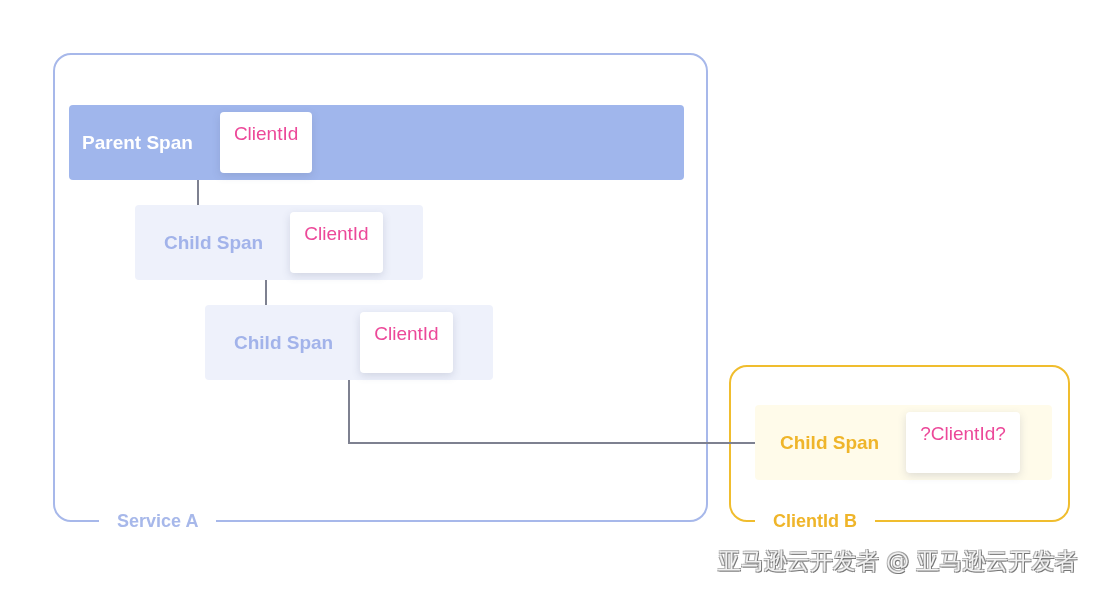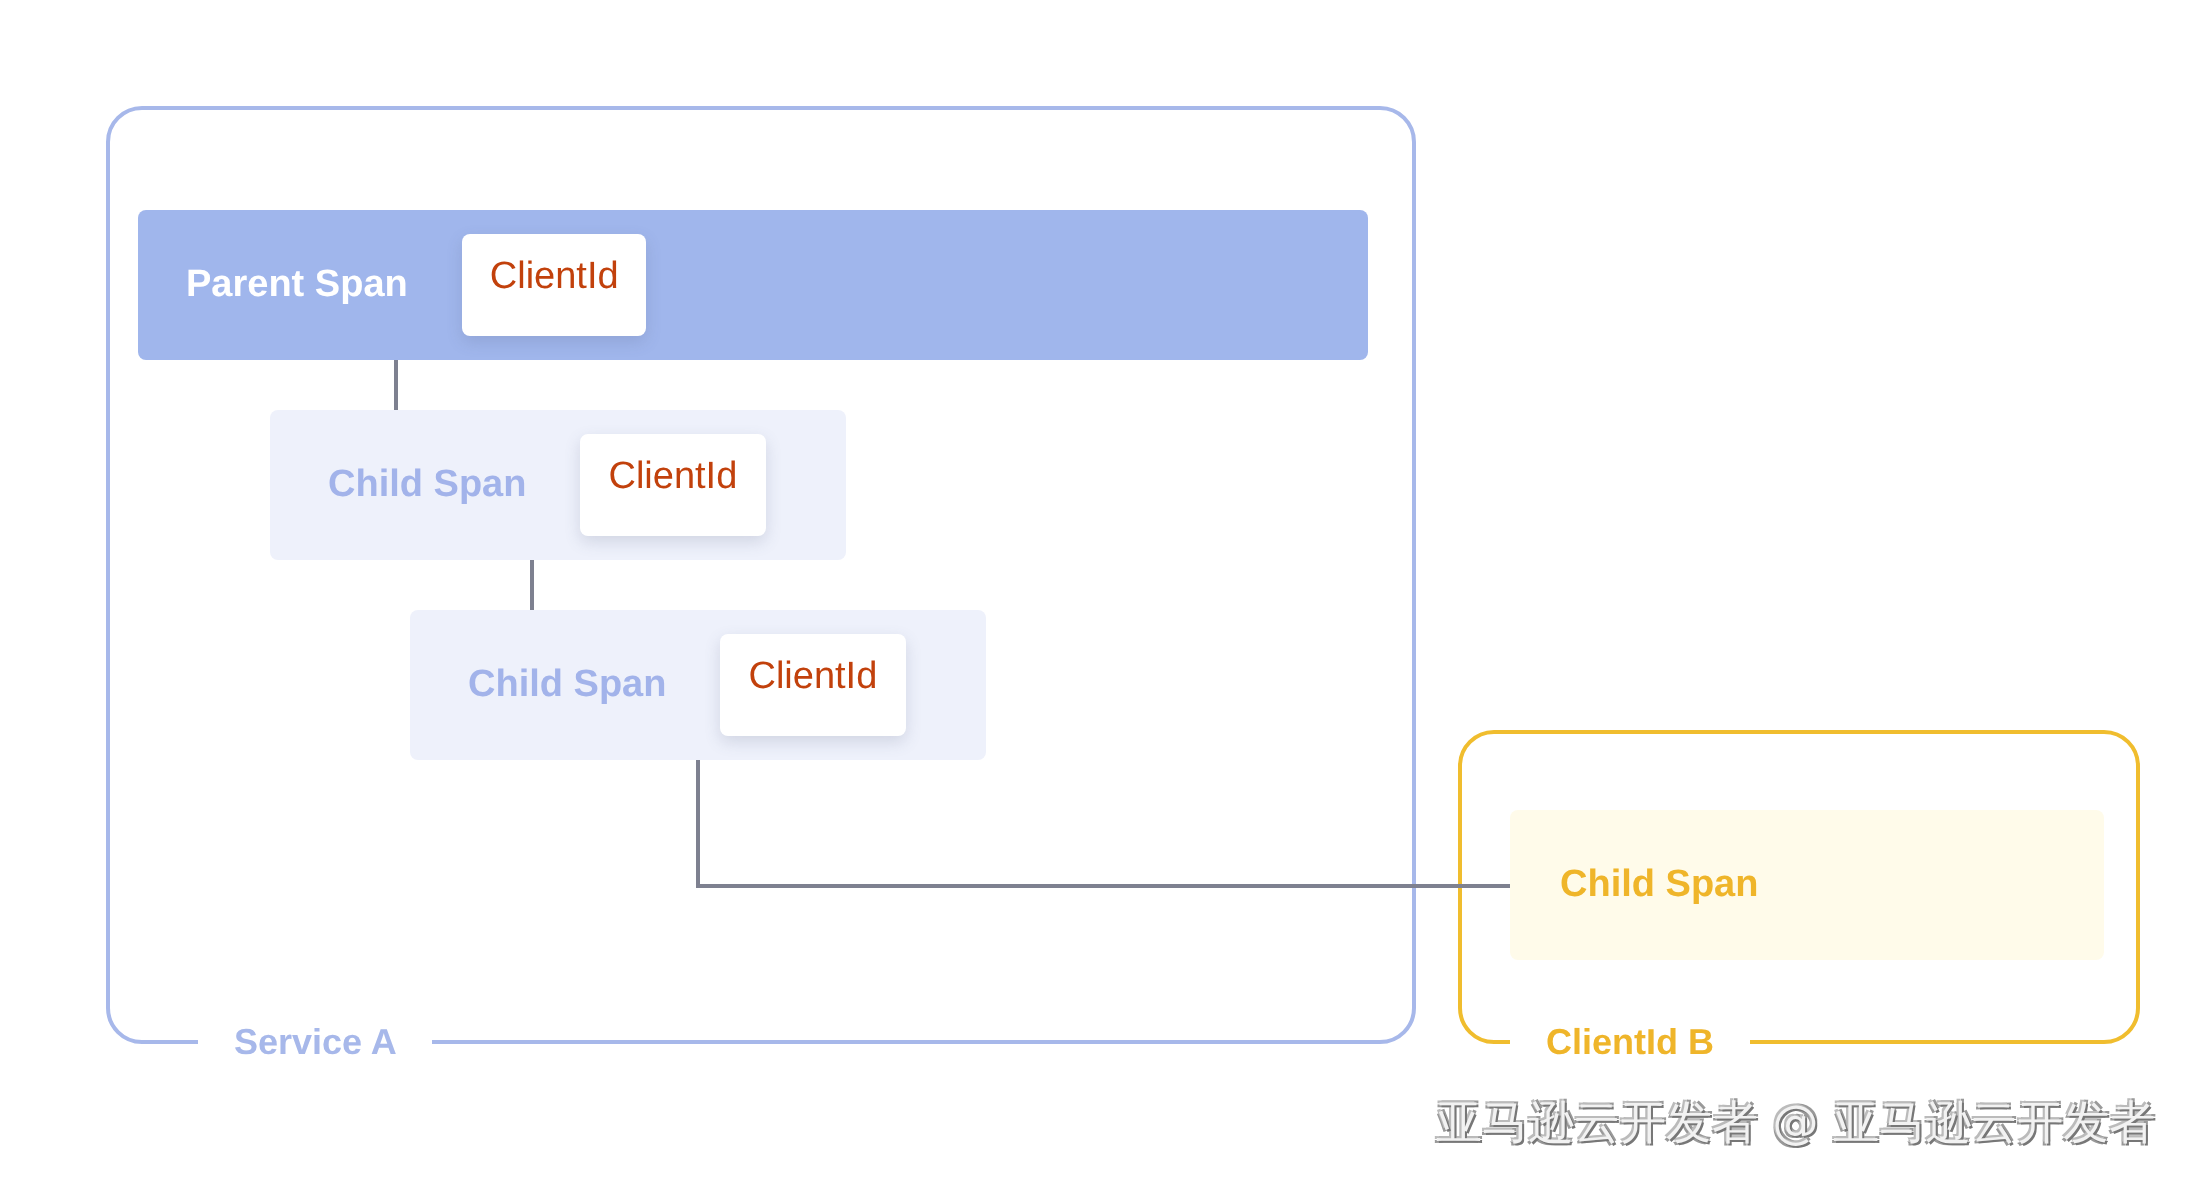--- a/index.html
+++ b/index.html
@@ -5,30 +5,30 @@
   html, body { margin:0; padding:0; }
   body { width:1098px; height:595px; background:#ffffff; position:relative; overflow:hidden;
          font-family:"Liberation Sans", "DejaVu Sans", sans-serif; }
   .abs { position:absolute; box-sizing:border-box; }
   .svc-a { left:53px; top:53px; width:655px; height:469px; border:2px solid #a7b8ea; border-radius:18px; }
   .svc-b { left:729px; top:365px; width:341px; height:157px; border:2px solid #f0bd2e; border-radius:18px; }
   .svc-label { position:absolute; background:#ffffff; font-weight:700; font-size:18px; padding:0 18px; line-height:20px; }
   .svc-a .svc-label { left:44px; bottom:-11px; color:#a7b8ea; }
   .svc-b .svc-label { left:24px; bottom:-11px; color:#efb52a; }
   .span { display:flex; align-items:center; border-radius:4px; }
-  .parent { left:69px; top:105px; width:615px; height:75px; background:#a0b6ec; padding-left:24px; }
+  .parent { left:69px; top:105px; width:615px; height:75px; background:#a0b6ec; padding-left:13px; }
   .child1 { left:135px; top:205px; width:288px; height:75px; background:#eef1fb; padding-left:29px; }
   .child2 { left:205px; top:305px; width:288px; height:75px; background:#eef1fb; padding-left:29px; }
   .child3 { left:755px; top:405px; width:297px; height:75px; background:#fffbea; padding-left:25px; }
   .span-title { font-weight:700; font-size:19px; margin-right:27px; white-space:nowrap; }
   .parent .span-title { color:#ffffff; }
   .child1 .span-title, .child2 .span-title { color:#a2b3ea; }
   .child3 .span-title { color:#efb52a; }
-  .tag { background:#ffffff; border-radius:4px; padding:0 14px; height:51px; line-height:43px; font-size:19px;
-         color:#c2410c; box-shadow:0 3px 8px rgba(80,90,120,0.18); white-space:nowrap; }
+  .tag { background:#ffffff; border-radius:4px; padding:0 14px; height:61px; line-height:43px; font-size:19px;
+         color:#ec4899; box-shadow:0 3px 8px rgba(80,90,120,0.18); white-space:nowrap; }
   .connector { position:absolute; background:#7e8190; }
   .watermark { left:718px; top:546px; font-size:23px; color:#f2f2f2; font-family:"DejaVu Sans", sans-serif;
                text-shadow:1px 1px 0 #777, -1px -1px 0 #bbb, 1px -1px 0 #999, -1px 1px 0 #999; letter-spacing:0px; }
 </style>
 </head>
 <body>
 
 <div class="abs svc-a">
   <span class="svc-label">Service A</span>
 </div>
@@ -52,15 +52,16 @@
   <span class="tag">ClientId</span>
 </div>
 
 <div class="abs span child2">
   <span class="span-title">Child Span</span>
   <span class="tag">ClientId</span>
 </div>
 
 <div class="abs span child3">
   <span class="span-title">Child Span</span>
+  <span class="tag">?ClientId?</span>
 </div>
 
 <div class="abs watermark">亚马逊云开发者 @ 亚马逊云开发者</div>
 
 </body></html>

